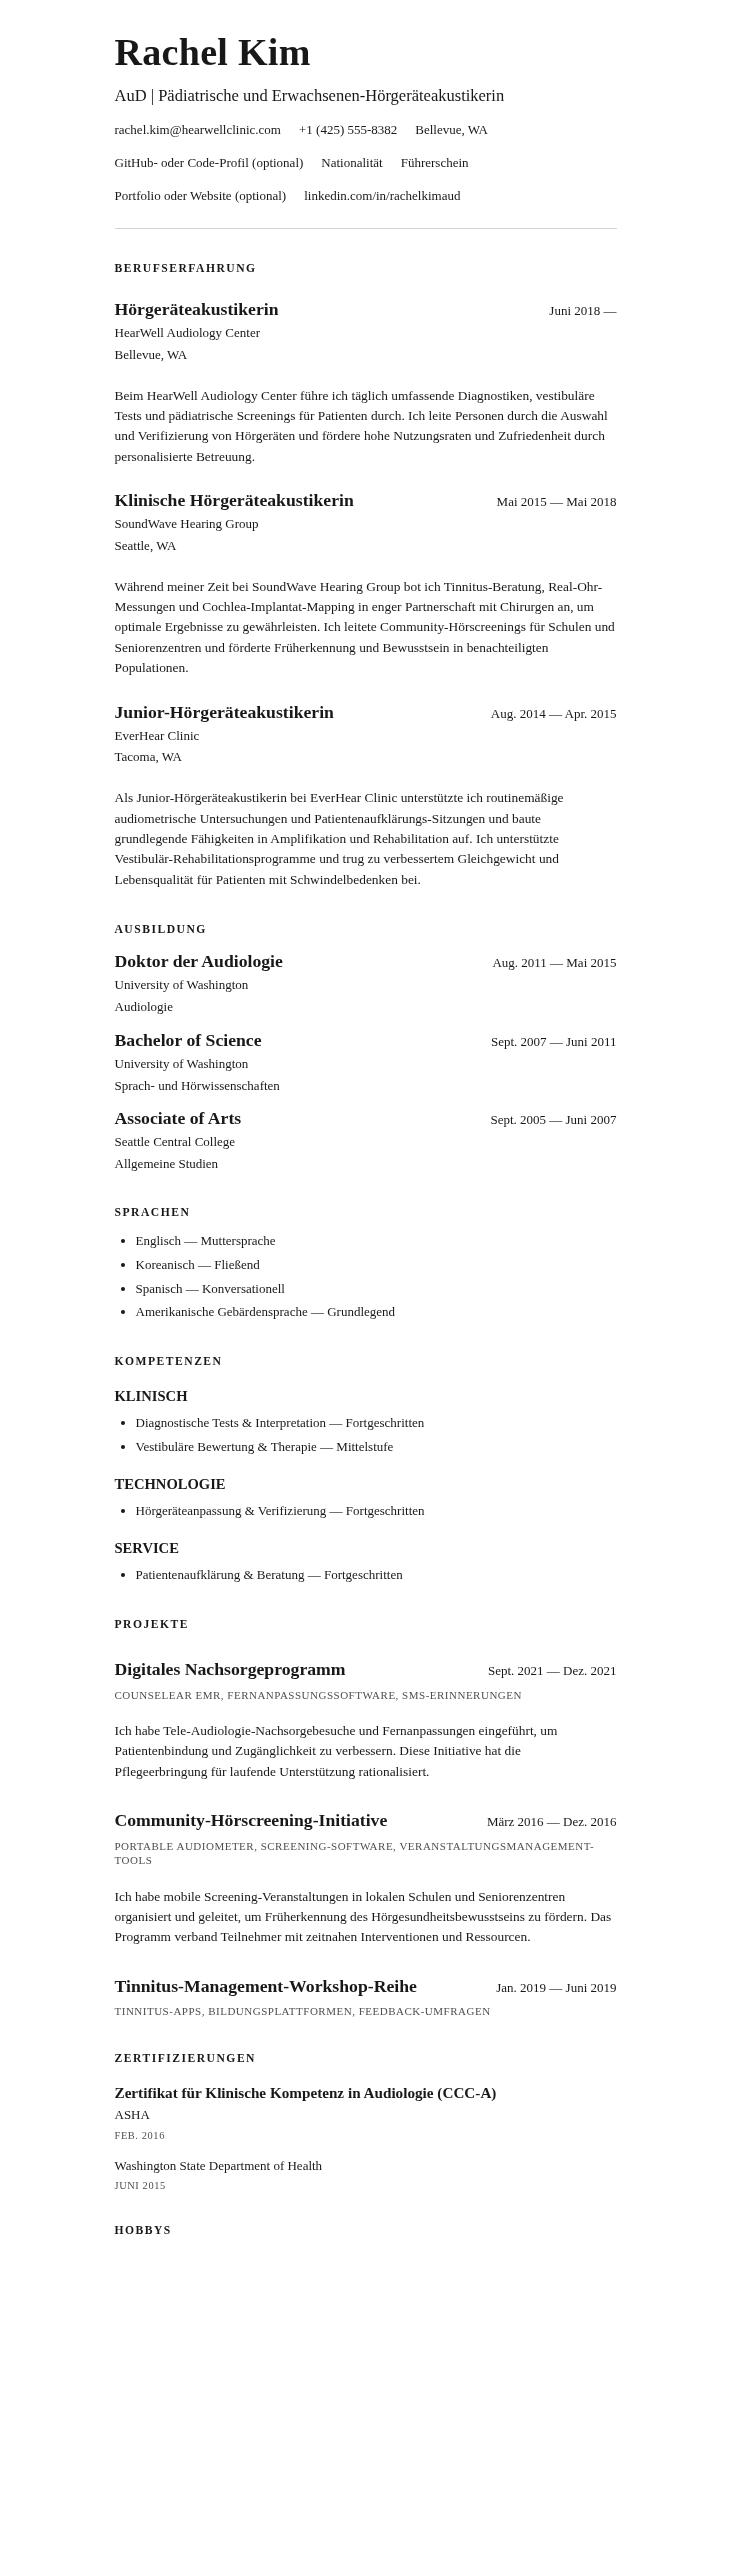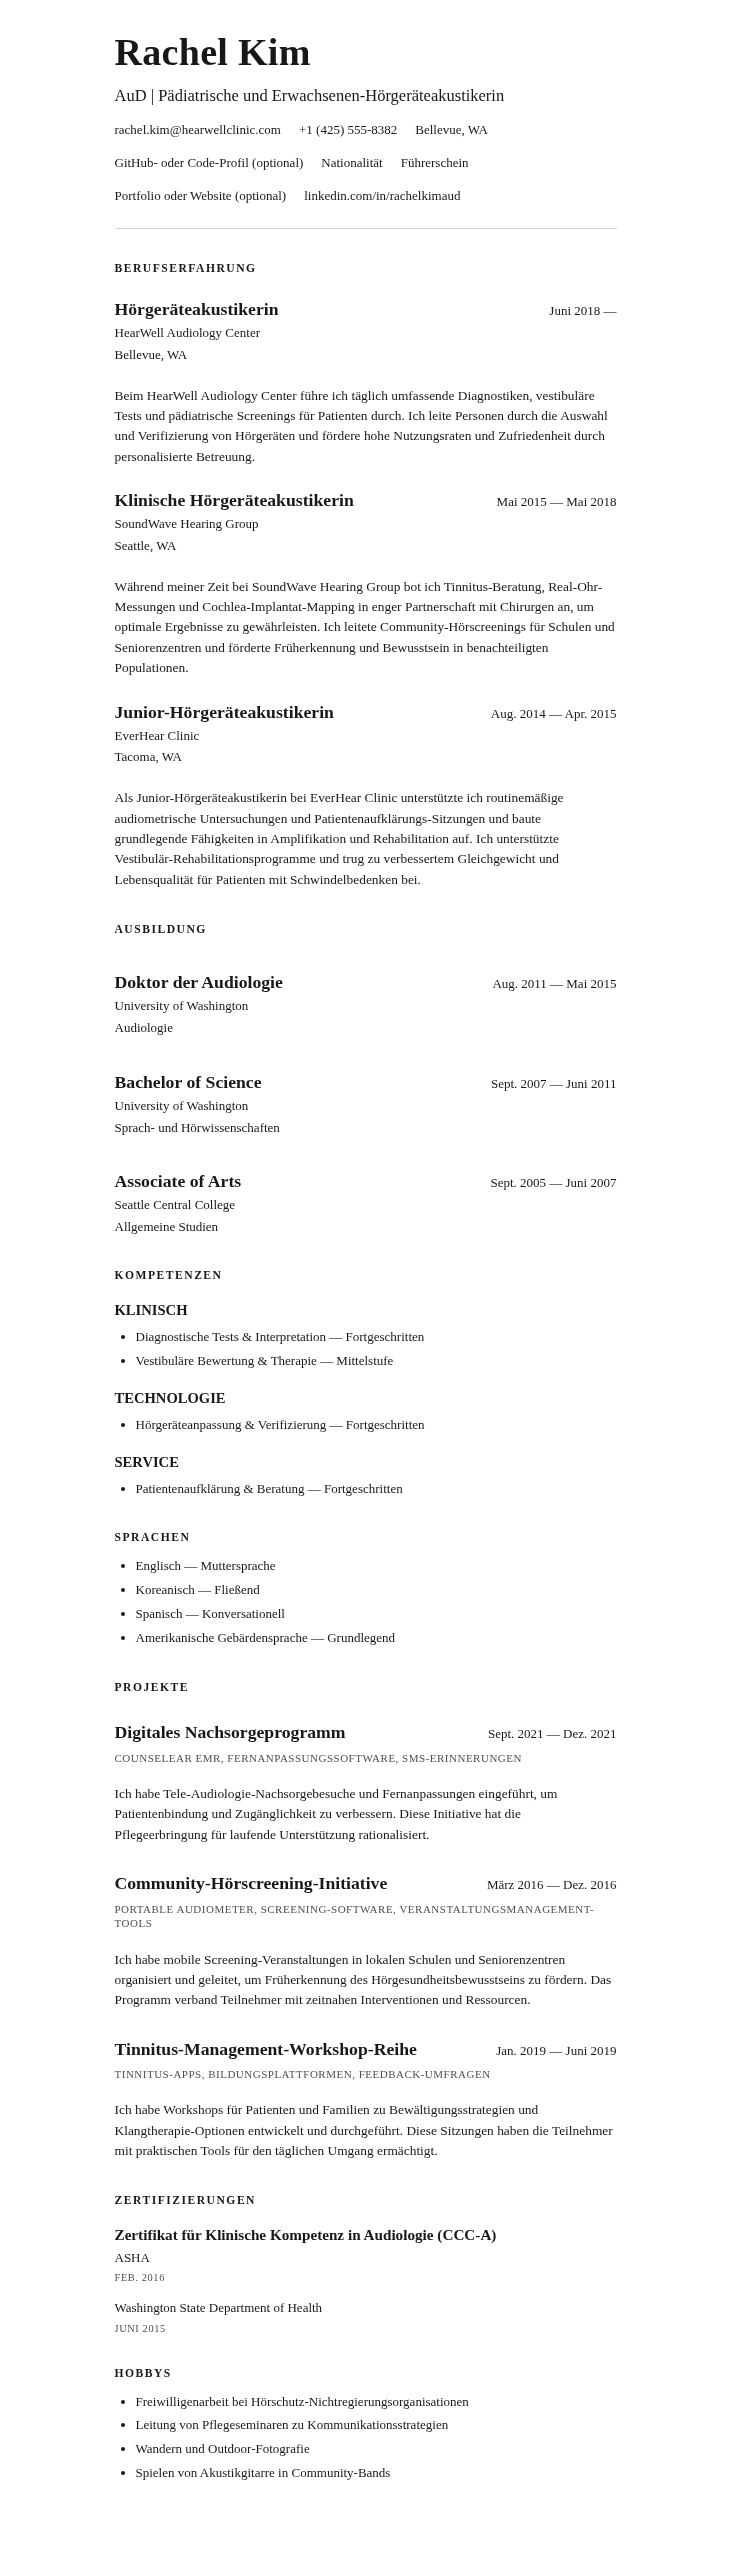--- a/index.html
+++ b/index.html
@@ -81,21 +81,21 @@
     flex-shrink: 0;
   }
   .entry-sub {
     font-size: 13px;
     margin-top: 4.9px;
     line-height: 1.3;
   }
   .entry-desc { margin-top: 22px; }
 
   
-  .edu-entry { margin-top: 34px; }
+  .edu-entry { margin-top: 13px; }
 
   
   .group-title {
     font-size: 14.6px;
     font-weight: 700;
     margin-top: 18.3px;
     line-height: 1.25;
   }
   ul.bullets {
     list-style: disc outside;
@@ -226,56 +226,56 @@
       <div class="entry-head">
         <h3 class="entry-title">Associate of Arts</h3>
         <span class="entry-date">Sept. 2005 — Juni 2007</span>
       </div>
       <div class="entry-sub">Seattle Central College</div>
       <div class="entry-sub">Allgemeine Studien</div>
     </article>
   </section>
 
   <section class="section">
-    <h2 class="section-heading">KOMPETENZEN</h2>
-
-    <div>
-      <h3 class="group-title">KLINISCH</h3>
-      <ul class="bullets">
-        <li>Diagnostische Tests &amp; Interpretation — Fortgeschritten</li>
-        <li>Vestibuläre Bewertung &amp; Therapie — Mittelstufe</li>
-      </ul>
-    </div>
-
-    <div>
-      <h3 class="group-title">TECHNOLOGIE</h3>
-      <ul class="bullets">
-        <li>Hörgeräteanpassung &amp; Verifizierung — Fortgeschritten</li>
-      </ul>
-    </div>
-
-    <div>
-      <h3 class="group-title">SERVICE</h3>
-      <ul class="bullets">
-        <li>Patientenaufklärung &amp; Beratung — Fortgeschritten</li>
-      </ul>
-    </div>
-  </section>
-
-  <section class="section">
     <h2 class="section-heading">SPRACHEN</h2>
     <ul class="bullets tight">
       <li>Englisch — Muttersprache</li>
       <li>Koreanisch — Fließend</li>
       <li>Spanisch — Konversationell</li>
       <li>Amerikanische Gebärdensprache — Grundlegend</li>
     </ul>
   </section>
 
   <section class="section">
+    <h2 class="section-heading">KOMPETENZEN</h2>
+
+    <div>
+      <h3 class="group-title">KLINISCH</h3>
+      <ul class="bullets">
+        <li>Diagnostische Tests &amp; Interpretation — Fortgeschritten</li>
+        <li>Vestibuläre Bewertung &amp; Therapie — Mittelstufe</li>
+      </ul>
+    </div>
+
+    <div>
+      <h3 class="group-title">TECHNOLOGIE</h3>
+      <ul class="bullets">
+        <li>Hörgeräteanpassung &amp; Verifizierung — Fortgeschritten</li>
+      </ul>
+    </div>
+
+    <div>
+      <h3 class="group-title">SERVICE</h3>
+      <ul class="bullets">
+        <li>Patientenaufklärung &amp; Beratung — Fortgeschritten</li>
+      </ul>
+    </div>
+  </section>
+
+  <section class="section">
     <h2 class="section-heading">PROJEKTE</h2>
 
     <article class="proj-entry">
       <div class="entry-head">
         <h3 class="entry-title">Digitales Nachsorgeprogramm</h3>
         <span class="entry-date">Sept. 2021 — Dez. 2021</span>
       </div>
       <div class="stack">COUNSELEAR EMR, FERNANPASSUNGSSOFTWARE, SMS-ERINNERUNGEN</div>
       <p class="body-text proj-desc">Ich habe Tele-Audiologie-Nachsorgebesuche und Fernanpassungen eingeführt, um Patientenbindung und Zugänglichkeit zu verbessern. Diese Initiative hat die Pflegeerbringung für laufende Unterstützung rationalisiert.</p>
     </article>
@@ -288,43 +288,36 @@
       <div class="stack">PORTABLE AUDIOMETER, SCREENING-SOFTWARE, VERANSTALTUNGSMANAGEMENT-TOOLS</div>
       <p class="body-text proj-desc">Ich habe mobile Screening-Veranstaltungen in lokalen Schulen und Seniorenzentren organisiert und geleitet, um Früherkennung des Hörgesundheitsbewusstseins zu fördern. Das Programm verband Teilnehmer mit zeitnahen Interventionen und Ressourcen.</p>
     </article>
 
     <article class="proj-entry">
       <div class="entry-head">
         <h3 class="entry-title">Tinnitus-Management-Workshop-Reihe</h3>
         <span class="entry-date">Jan. 2019 — Juni 2019</span>
       </div>
       <div class="stack">TINNITUS-APPS, BILDUNGSPLATTFORMEN, FEEDBACK-UMFRAGEN</div>
-      <p class="body-text proj-desc">Ich habe Workshops für Patienten und Familien zu Bewältigungsstrategien und Klangtherapie-Optionen entwickelt und durchgeführt. Diese Sitzungen haben die Teilnehmer mit praktischen Tools für den täglichen Umgang ermächtigt.</p>
     </article>
   </section>
 
   <section class="section">
     <h2 class="section-heading">ZERTIFIZIERUNGEN</h2>
 
     <article class="cert-entry">
       <h3 class="cert-title">Zertifikat für Klinische Kompetenz in Audiologie (CCC-A)</h3>
       <div class="cert-issuer">ASHA</div>
       <div class="cert-date">FEB. 2016</div>
     </article>
 
     <article class="cert-entry">
       <div class="cert-issuer">Washington State Department of Health</div>
       <div class="cert-date">JUNI 2015</div>
     </article>
   </section>
 
   <section class="section">
     <h2 class="section-heading">HOBBYS</h2>
-    <ul class="bullets tight">
-      <li>Freiwilligenarbeit bei Hörschutz-Nichtregierungsorganisationen</li>
-      <li>Leitung von Pflegeseminaren zu Kommunikationsstrategien</li>
-      <li>Wandern und Outdoor-Fotografie</li>
-      <li>Spielen von Akustikgitarre in Community-Bands</li>
-    </ul>
   </section>
 
 </div>
 
 
 </body></html>

